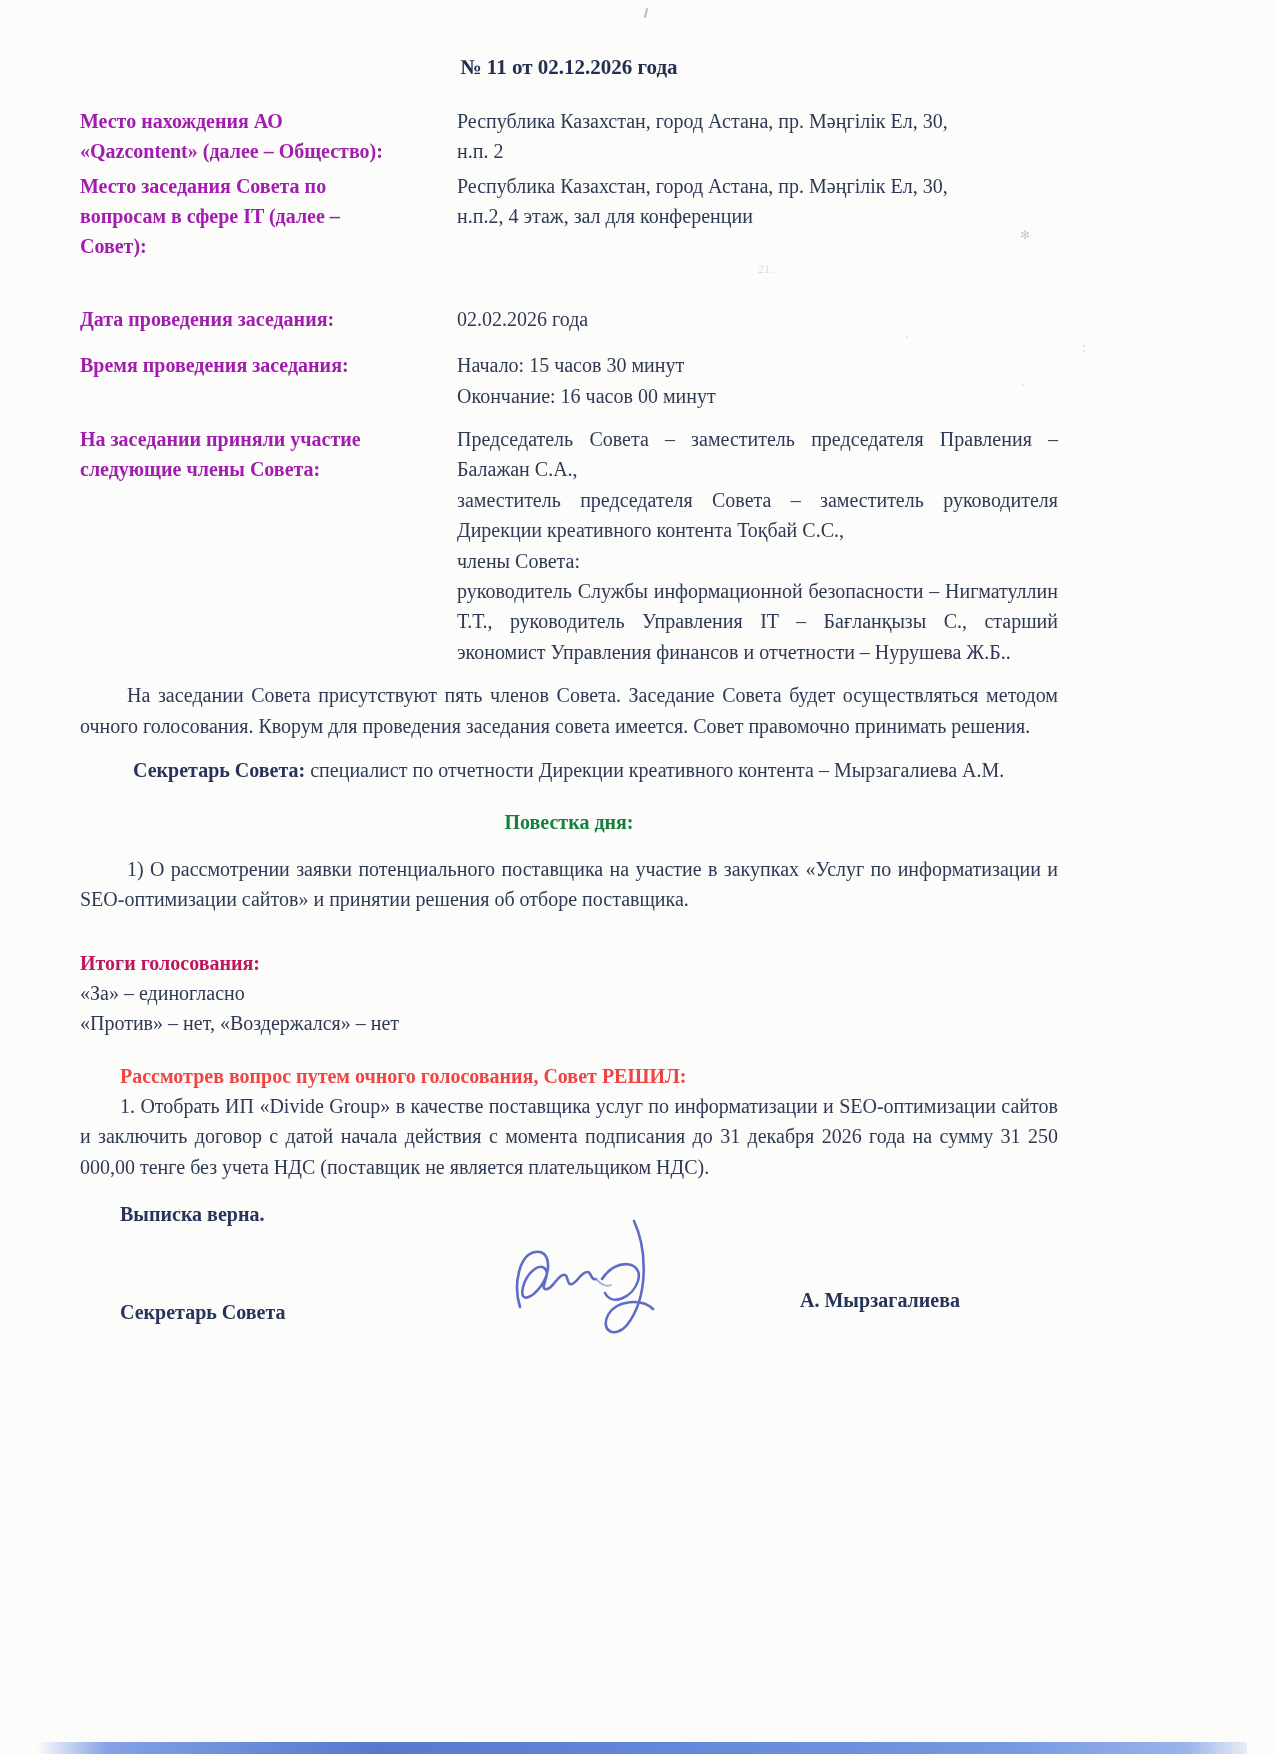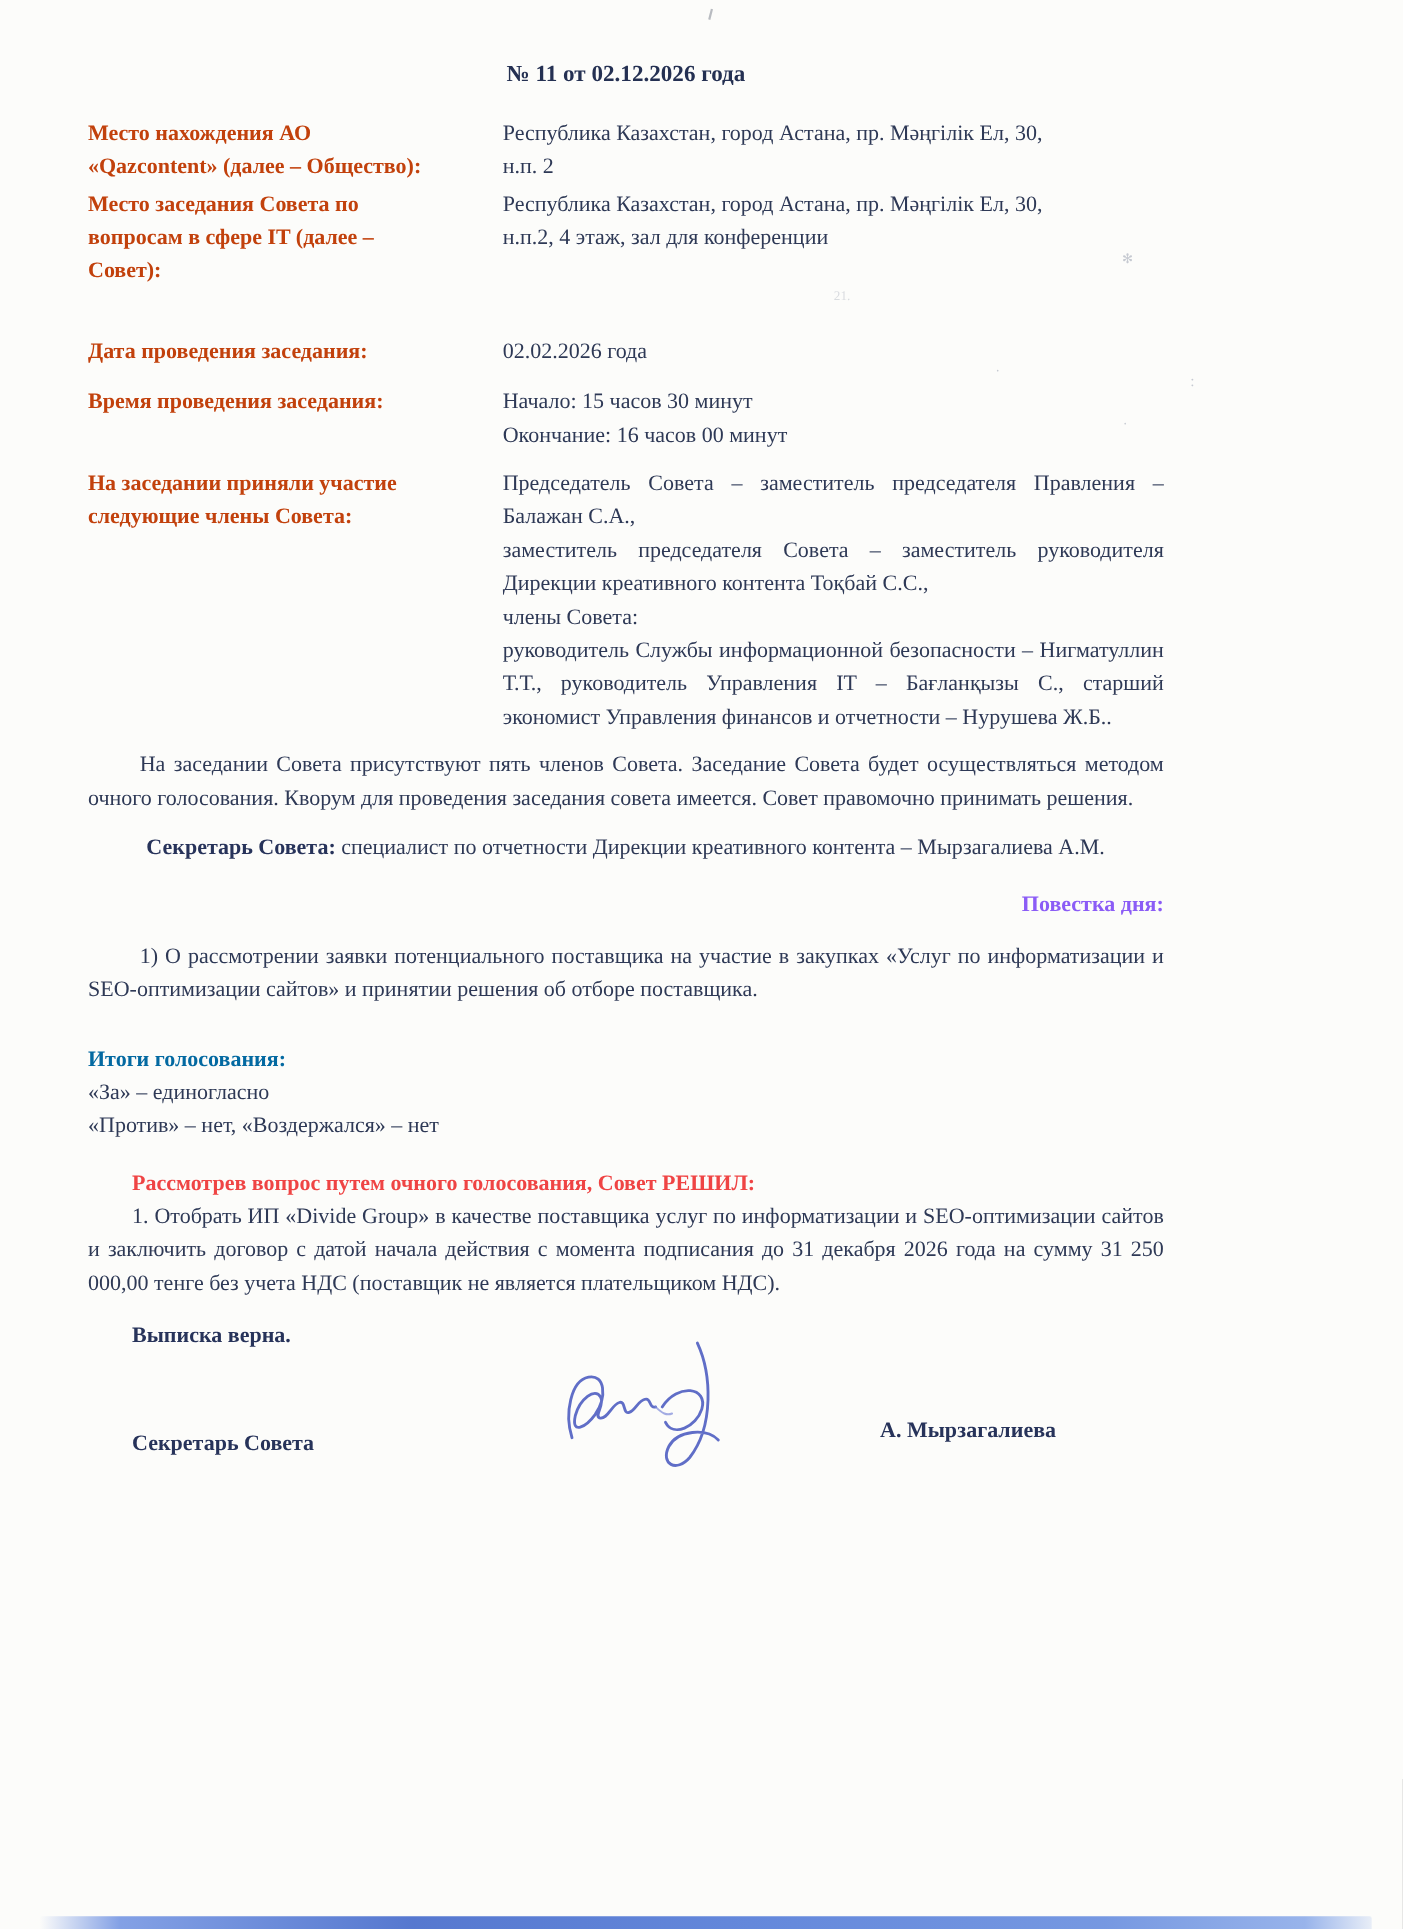--- a/index.html
+++ b/index.html
@@ -15,34 +15,34 @@
   .content{
     position:absolute;left:80px;top:52px;width:978px;
     font-size:20px;line-height:1.52;
   }
   
   .doc-header{text-align:center;margin-bottom:22px;color:#243052;}
   .doc-title{font-weight:bold;font-size:22px;letter-spacing:1px;}
   .doc-subtitle{font-weight:bold;font-size:21px;}
   
   .drow{display:grid;grid-template-columns:377px 1fr;}
-  .drow .dlabel{font-weight:bold;color:#c2410c;padding-right:24px;}
+  .drow .dlabel{font-weight:bold;color:#a21caf;padding-right:24px;}
   .drow.r0{margin-bottom:4px;}
   .drow.r1{margin-bottom:42px;}
   .drow.r2{margin-bottom:16px;}
   .drow.r3{margin-bottom:13px;}
   .jline{text-align:justify;}
   
   .para{ text-align:justify;text-indent:47px;margin:0;}
   .quorum{margin-top:13px;}
   .secretary{margin-top:14px;text-indent:53px;text-align:left;}
   .secretary b{color:#27335a;}
-  .agenda-heading{margin-top:22px;text-align:right;font-weight:bold;color:#8b5cf6;}
+  .agenda-heading{margin-top:22px;text-align:center;font-weight:bold;color:#15803d;}
   .agenda{margin-top:16px;}
-  .voting-heading{margin-top:33px;font-weight:bold;color:#0369a1;}
+  .voting-heading{margin-top:33px;font-weight:bold;color:#be185d;}
   .voting-line{text-align:left;}
   .decision-heading{margin-top:22px;text-indent:40px;font-weight:bold;color:#ef4444;}
   .decision{text-indent:40px;}
   .correct-note{margin-top:17px;text-indent:40px;font-weight:bold;color:#27335a;}
   
   .sig-row{position:relative;margin-top:55px;height:40px;}
   .sig-role{position:absolute;left:40px;top:12px;font-weight:bold;color:#27335a;}
   .sig-name{position:absolute;left:720px;top:0;font-weight:bold;color:#27335a;}
   .sig-ink{position:absolute;left:430px;top:-70px;width:180px;height:135px;}
   

